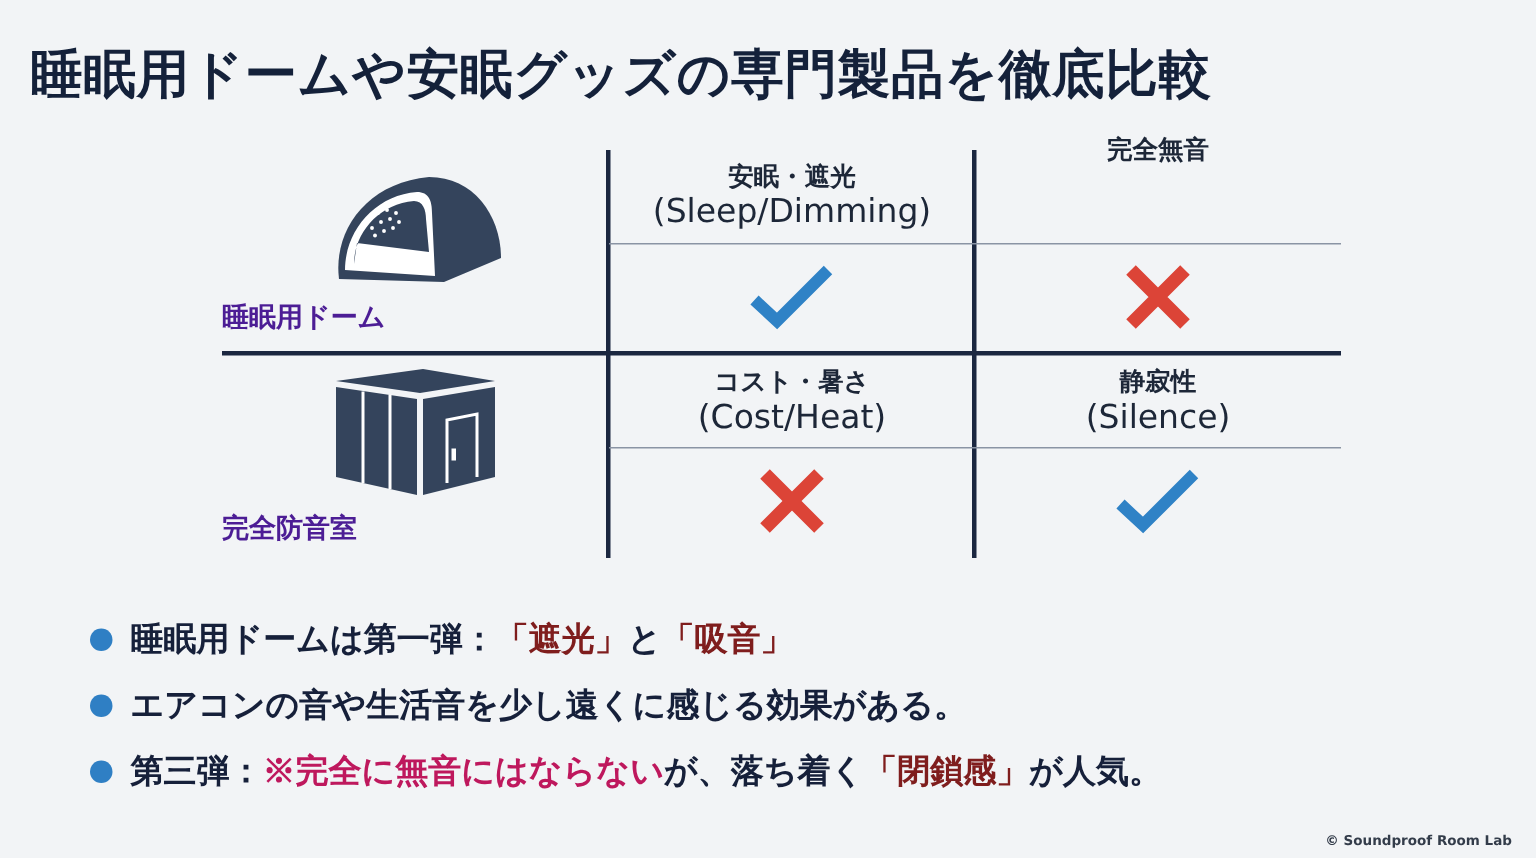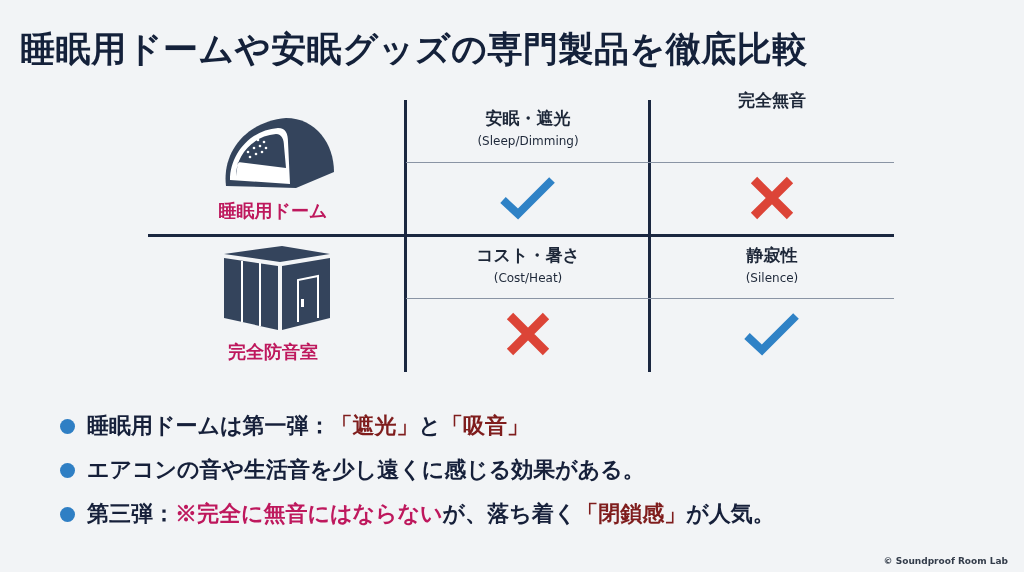--- a/index.html
+++ b/index.html
@@ -15,28 +15,28 @@
       text-align: center; font-size: 35px; font-weight: bold;
       color: #14213a; letter-spacing: 0.5px;
     }
     
     .vline { position: absolute; background: #1b2740; }
     .hline { position: absolute; background: #1b2740; }
     .thin { position: absolute; background: #8a94a4; height: 1px; }
 
     .icon-wrap { position: absolute; }
     .rowlabel {
-      position: absolute; width: 250px; left: 155px; text-align: center;
-      font-size: 18px; font-weight: bold; color: #be185d;
+      position: absolute; width: 250px; left: 155px; text-align: left;
+      font-size: 18px; font-weight: bold; color: #4c1d95;
     }
     .cellhead {
       position: absolute; width: 244px; text-align: center;
       font-size: 17px; font-weight: bold; line-height: 23px; color: #1d2738;
     }
-    .cellhead .en { font-weight: normal; font-size: 12px; }
+    .cellhead .en { font-weight: normal; font-size: 22px; }
     .mark { position: absolute; }
 
     .bullets { position: absolute; left: 60px; top: 404px; }
     .bullet {
       height: 44px; display: flex; align-items: center;
       font-size: 22px; font-weight: bold; color: #16203a; white-space: nowrap;
     }
     .dot {
       width: 15px; height: 15px; border-radius: 50%;
       background: #2f7fc4; margin-right: 12px; flex: none;

